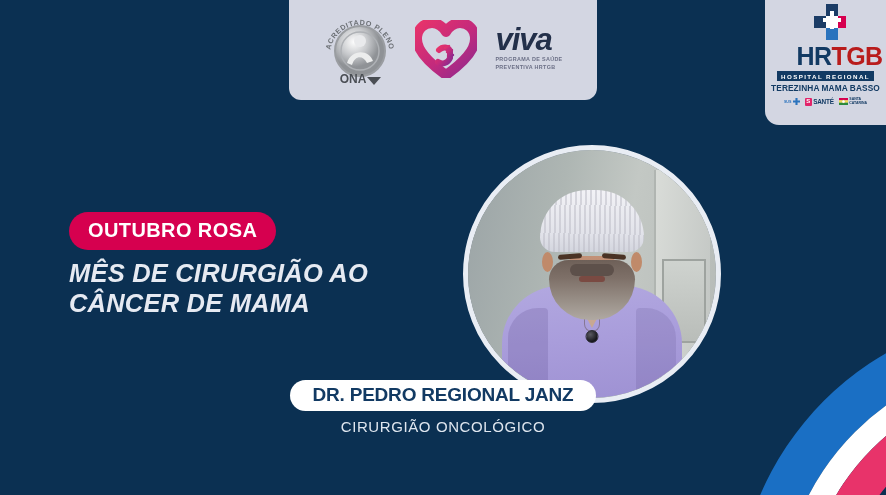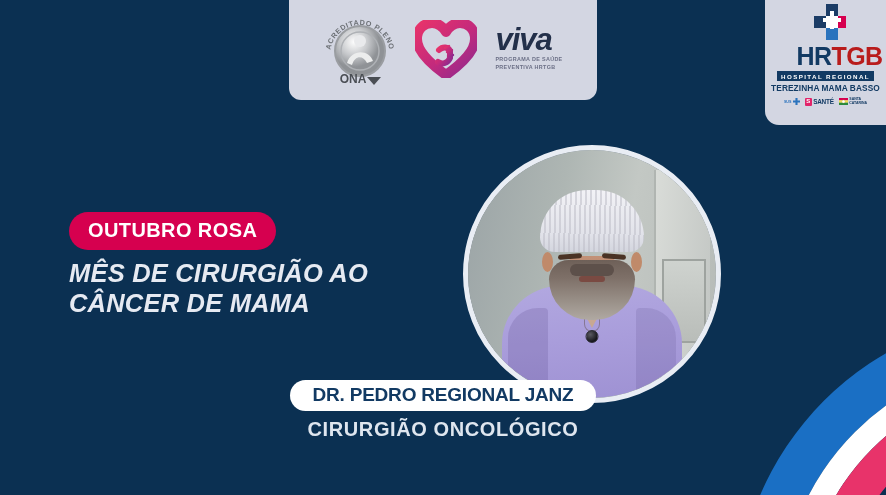--- a/index.html
+++ b/index.html
@@ -246,21 +246,21 @@
   }
   .pill-name {
     display:inline-block;
     background:#ffffff; color:#123a63;
     font-size:19px; font-weight:bold; letter-spacing:-0.2px;
     padding:4px 22px 5px; border-radius:16px;
     white-space:nowrap;
   }
   .role {
     margin-top:7px;
-    color:#dfe6ef; font-size:20px; letter-spacing:0.6px;font-weight:bold;
+    color:#dfe6ef; font-size:15px; letter-spacing:0.6px;
   }
 </style>
 </head>
 <body>
 
 <div class="stage">
 
   <div class="ribbon ribbon-tl">
     <svg viewBox="0 0 300 300">
       <path d="M300,0 A300,300 0 0 0 0,300 L0,256 A256,256 0 0 1 256,0 Z" fill="#1a6fc4"></path>

